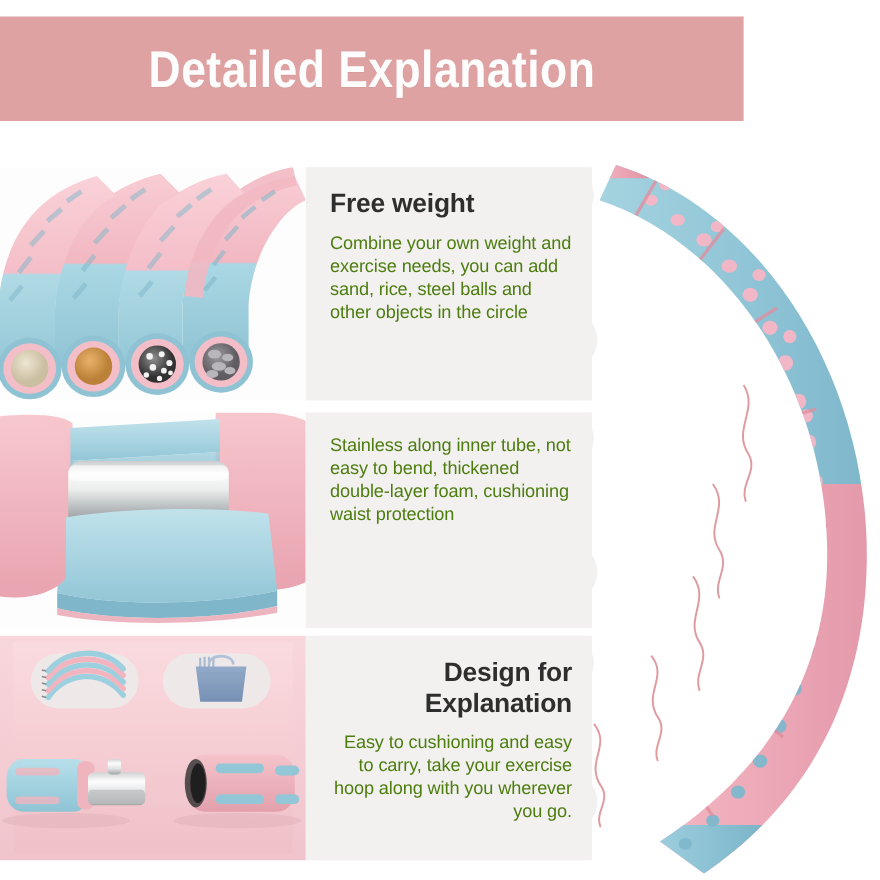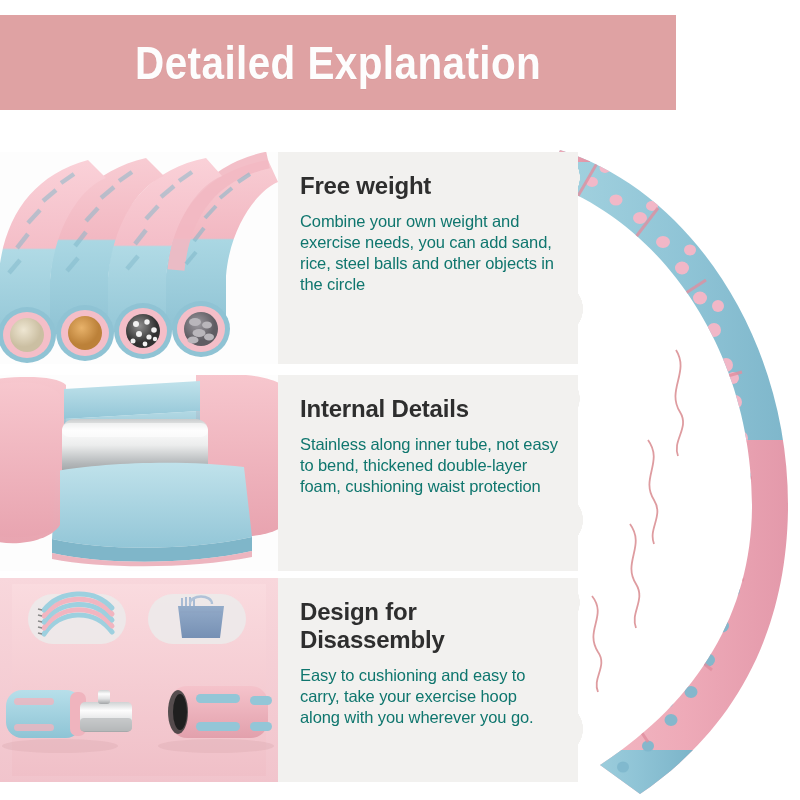--- a/index.html
+++ b/index.html
@@ -31,31 +31,31 @@
   }
 
   
   .hoop-wrap{position:absolute;left:0;top:110px;width:800px;height:690px;pointer-events:none;}
   .hoop-svg{position:absolute;right:0;top:0;width:800px;height:690px;}
 
   
   .row{position:absolute;left:0;display:flex;align-items:stretch;}
   .row1{top:152px;height:212px;}
   .row2{top:375px;height:196px;}
-  .row3{top:578px;height:204px;}
+  .row3{top:578px;height:204px;text-align:right;}
 
   .photo{
     position:relative;width:278px;height:100%;
     overflow:hidden;background:#fff;
   }
 
   
   .card{
     position:relative;
-    width:300px;height:100%;
+    width:260px;height:100%;
     background:#f2f1ef;
     padding:20px 18px 10px 22px;
     box-sizing:border-box;
     -webkit-mask-image:none;
   }
   .card::after{
     
     content:"";
     position:absolute;right:-16px;top:0;width:34px;height:100%;
     background:
@@ -64,21 +64,21 @@
       radial-gradient(ellipse 28px 36px at 6px 74%, #f2f1ef 60%, transparent 61%),
       radial-gradient(ellipse 18px 30px at -4px 95%, #f2f1ef 60%, transparent 61%);
   }
   .card-inner{position:relative;z-index:2;}
 
   .card-title{
     font-size:24px;font-weight:bold;color:#2e2e2e;
     line-height:1.16;margin:0 0 11px 0;letter-spacing:-0.2px;
   }
   .card-body{
-    font-size:16.5px;color:#0f766e;line-height:1.28;margin:0;
+    font-size:16.5px;color:#4d7c0f;line-height:1.28;margin:0;
     letter-spacing:-0.1px;
   }
 
   
   .p1{background:linear-gradient(#ffffff,#fcfcfc);}
 
   
   .p2{background:#fdfdfd;}
 
   
@@ -342,21 +342,20 @@
         <path d="M56,96 C100,88 180,84 244,92 L252,162 C190,176 104,176 52,164 Z" fill="url(#fb)"></path>
         <path d="M52,164 C104,176 190,176 252,162 L252,176 C190,190 104,190 52,178 Z" fill="#7fb6c9"></path>
         <path d="M52,178 C104,190 190,190 252,176 L252,182 C190,194 104,194 52,184 Z" fill="#e8a3af" opacity="0.8"></path>
 
         <path d="M-6,10 C22,4 52,8 60,20 L60,150 C50,166 16,172 -6,166 Z" fill="url(#fp)" opacity="0.98"></path>
       </svg>
     </div>
 
     <div class="card">
       <div class="card-inner">
-        <h2 class="card-title">Internal Details</h2>
         <p class="card-body">Stainless along inner tube, not easy to bend, thickened double-layer foam, cushioning waist protection</p>
       </div>
     </div>
   </div>
 
   <div class="row row3">
 
     <div class="photo p3">
       <svg viewBox="0 0 278 204" style="position:absolute;inset:0;width:100%;height:100%">
         <defs>
@@ -436,20 +435,20 @@
 
         <ellipse cx="60" cy="168" rx="58" ry="7" fill="#d9a8b0" opacity="0.35"></ellipse>
         <ellipse cx="216" cy="168" rx="58" ry="7" fill="#d9a8b0" opacity="0.35"></ellipse>
       </svg>
     </div>
 
     <div class="card">
       <div class="card-inner">
         <h2 class="card-title">
           <span>Design for</span><br>
-          <span>Disassembly</span>
+          <span>Explanation</span>
         </h2>
         <p class="card-body">Easy to cushioning and easy to carry,  take your exercise hoop along with you wherever you go.</p>
       </div>
     </div>
   </div>
 
 </div>
 
 </body></html>

